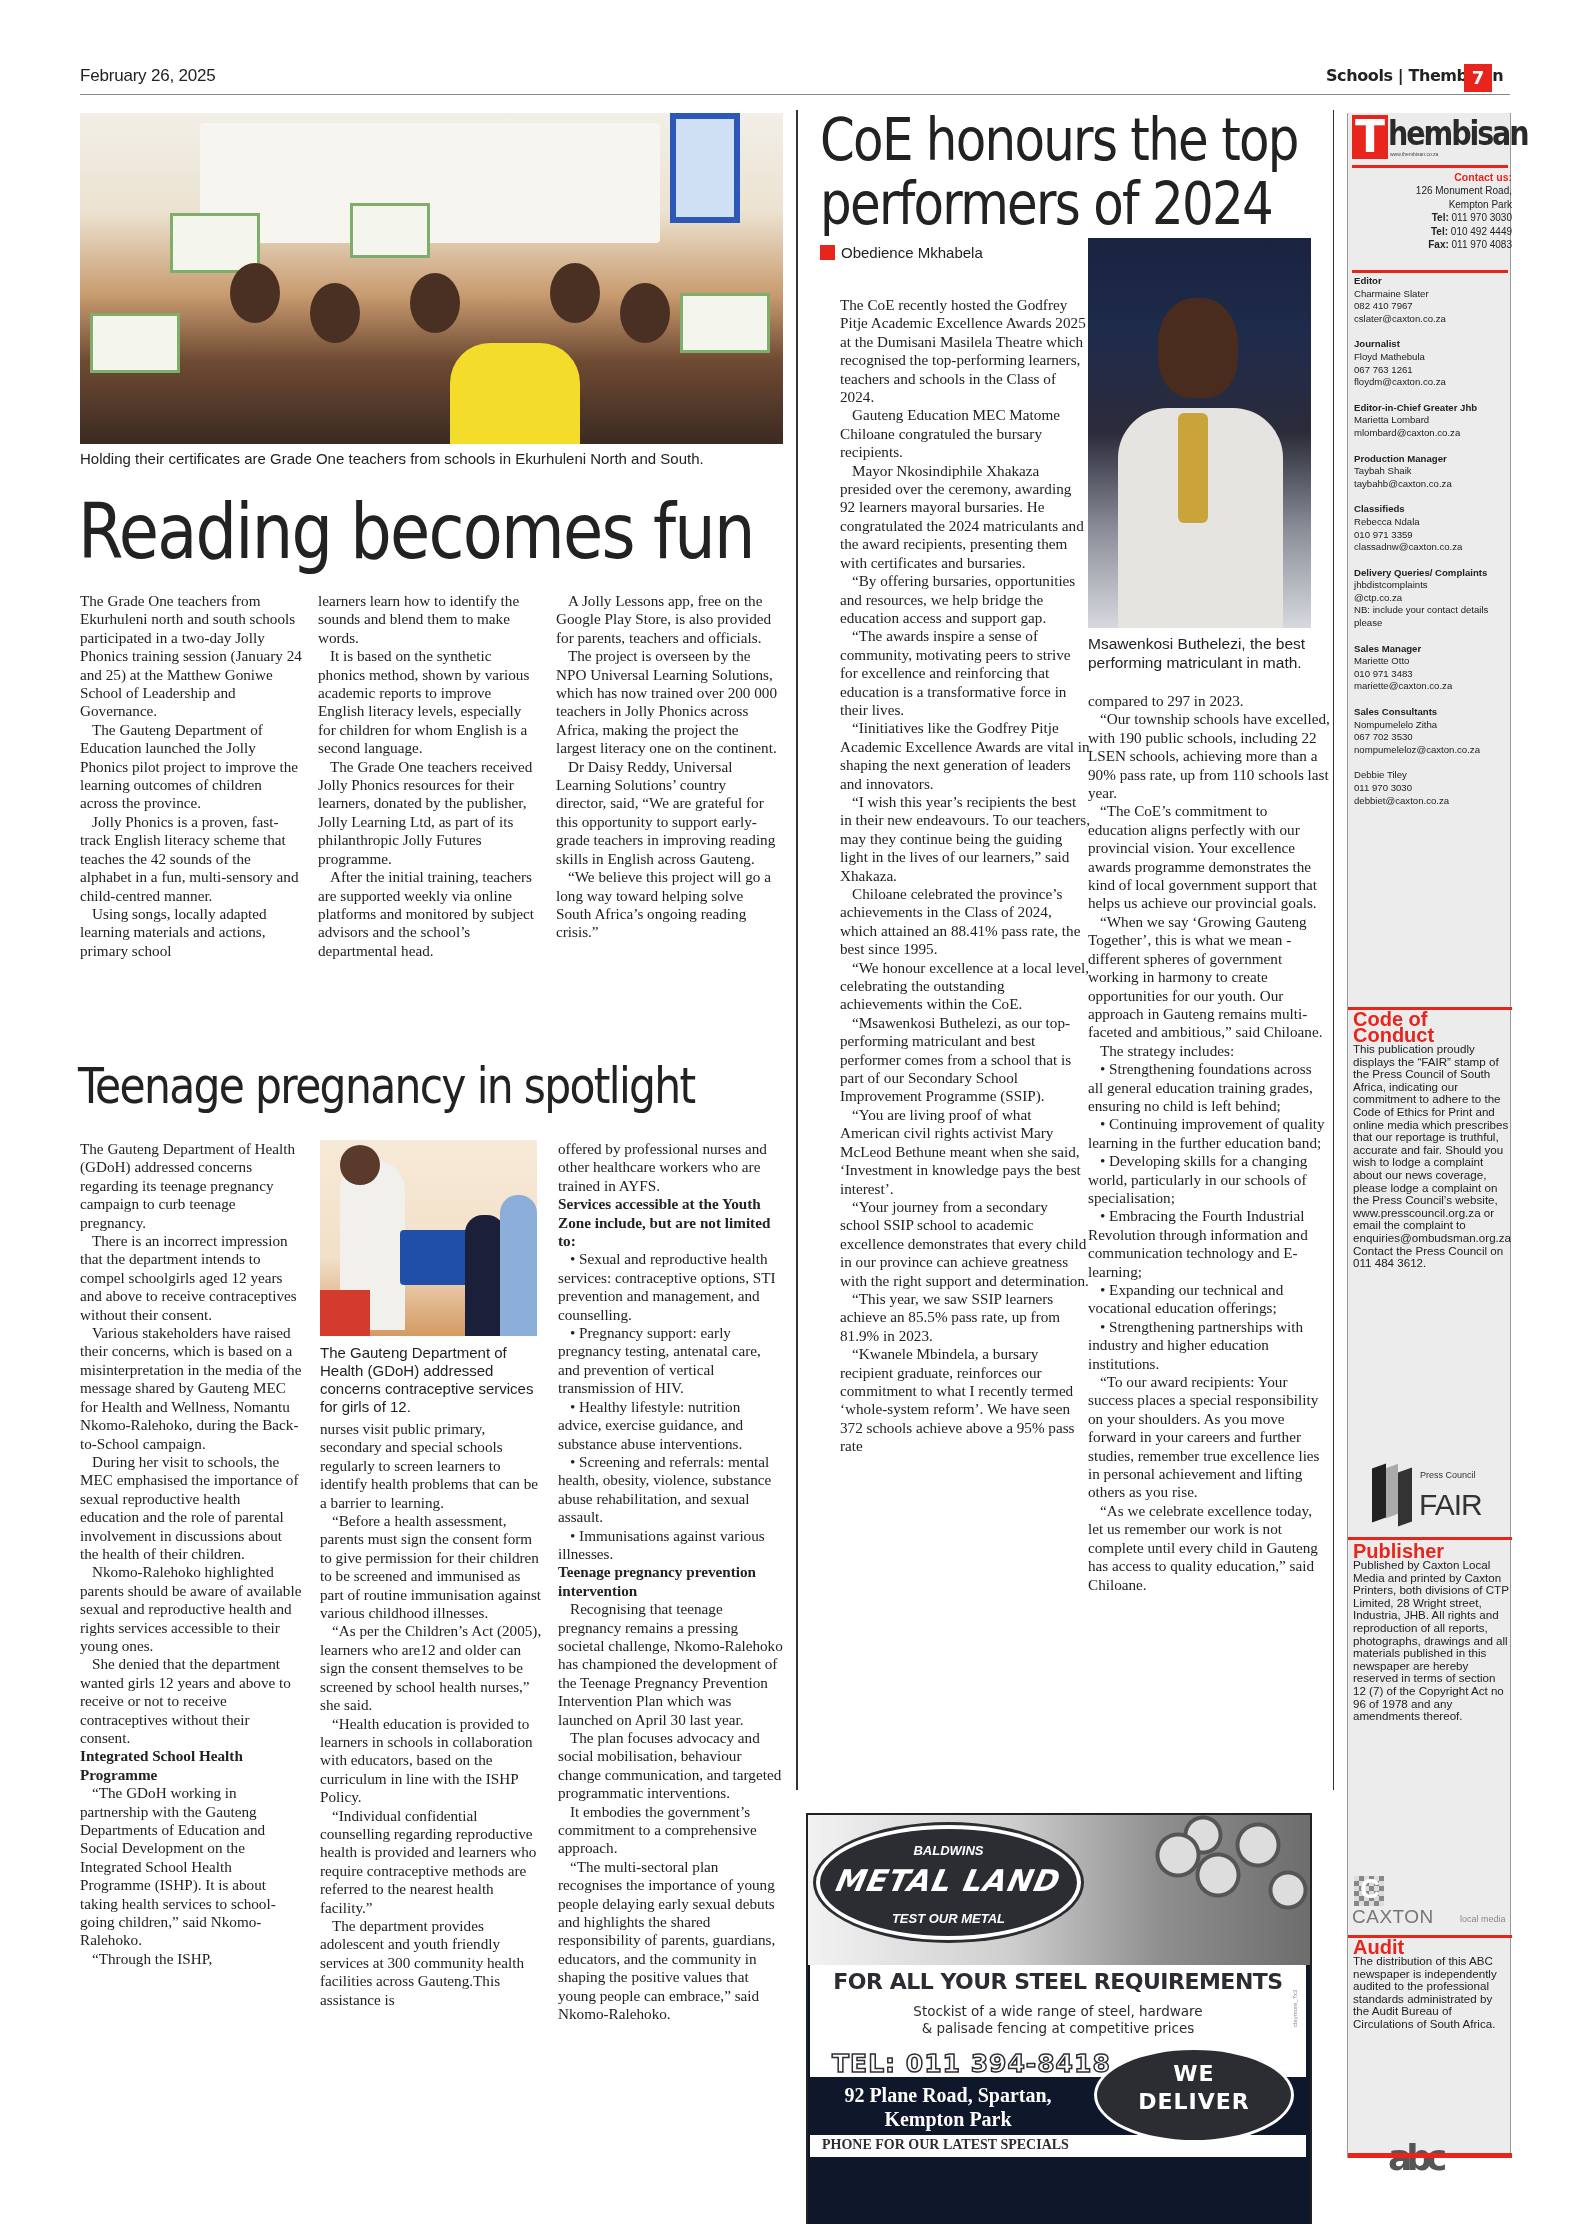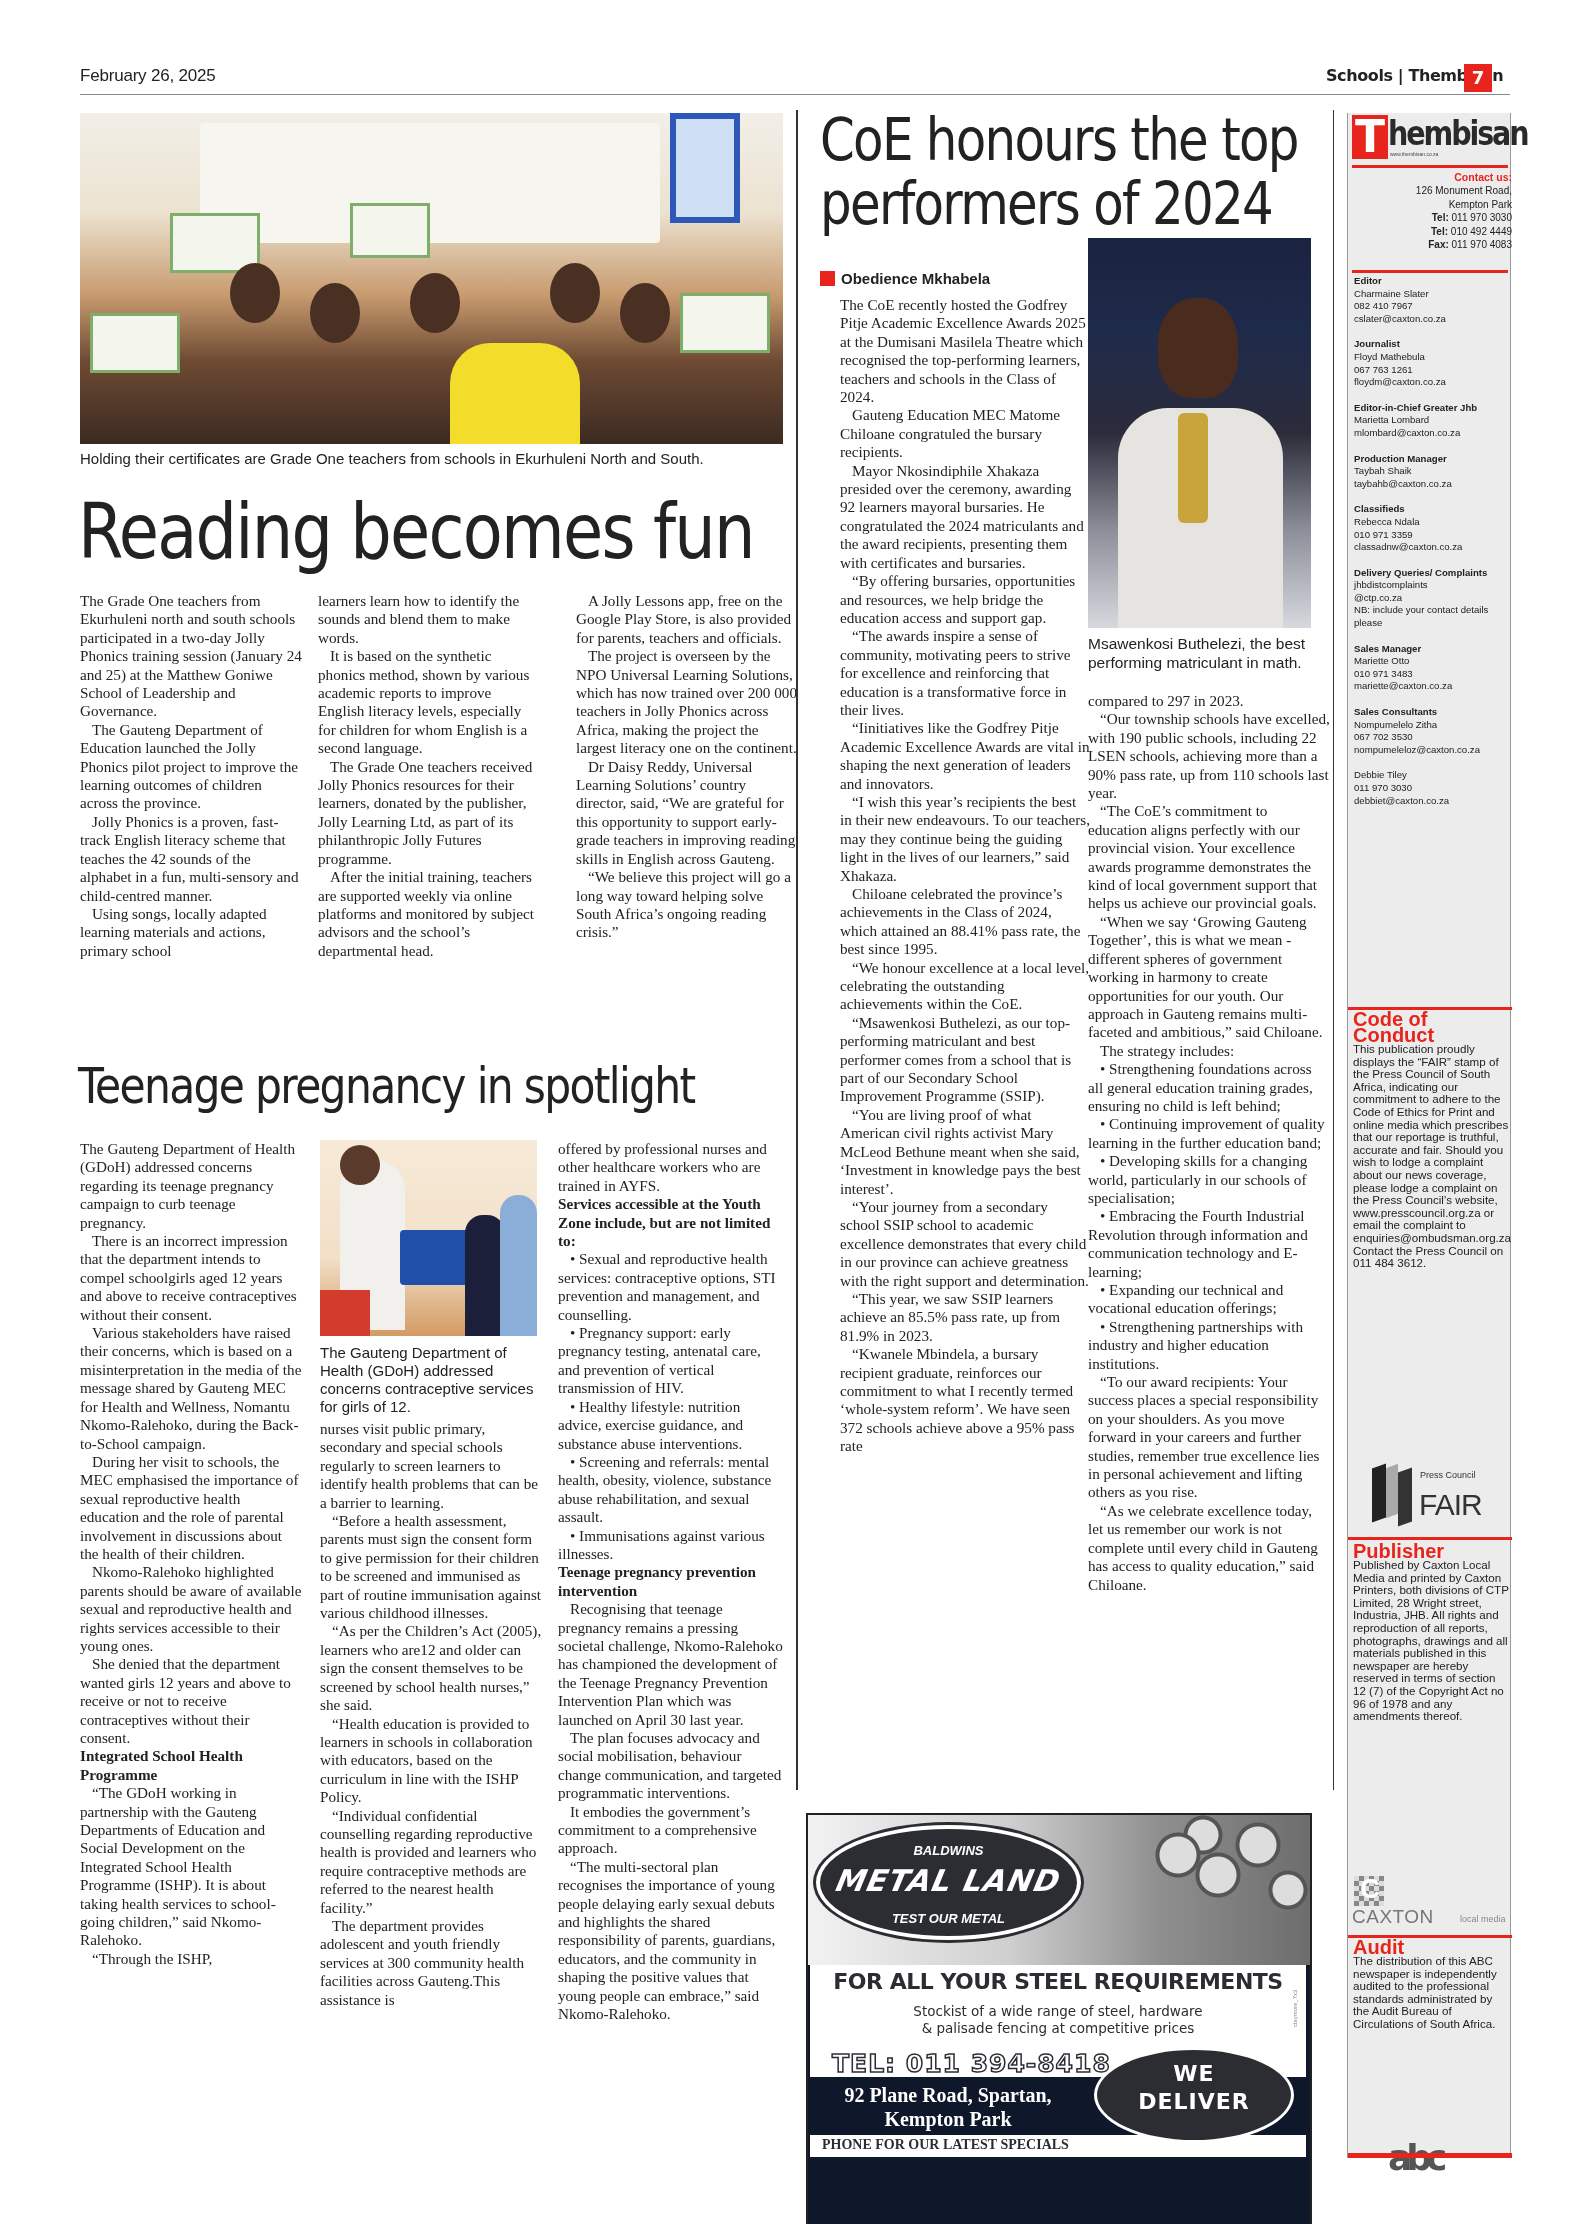--- a/index.html
+++ b/index.html
@@ -142,21 +142,21 @@
     <p>The Gauteng Department of Education launched the Jolly Phonics pilot project to improve the learning outcomes of children across the province.</p>
     <p>Jolly Phonics is a proven, fast-track English literacy scheme that teaches the 42 sounds of the alphabet in a fun, multi-sensory and child-centred manner.</p>
     <p>Using songs, locally adapted learning materials and actions, primary school</p>
   </div>
 <div class="abs body-col" id="rcol1" style="left:318px;top:592px;width:222px;">
     <p class="first">learners learn how to identify the sounds and blend them to make words.</p>
     <p>It is based on the synthetic phonics method, shown by various academic reports to improve English literacy levels, especially for children for whom English is a second language.</p>
     <p>The Grade One teachers received Jolly Phonics resources for their learners, donated by the publisher, Jolly Learning Ltd, as part of its philanthropic Jolly Futures programme.</p>
     <p>After the initial training, teachers are supported weekly via online platforms and monitored by subject advisors and the school’s departmental head.</p>
   </div>
-<div class="abs body-col" id="rcol2" style="left:556px;top:592px;width:222px;margin-left:20px;">
+<div class="abs body-col" id="rcol2" style="left:556px;top:592px;width:222px;">
     <p>A Jolly Lessons app, free on the Google Play Store, is also provided for parents, teachers and officials.</p>
     <p>The project is overseen by the NPO Universal Learning Solutions, which has now trained over 200 000 teachers in Jolly Phonics across Africa, making the project the largest literacy one on the continent.</p>
     <p>Dr Daisy Reddy, Universal Learning Solutions’ country director, said, “We are grateful for this opportunity to support early-grade teachers in improving reading skills in English across Gauteng.</p>
     <p>“We believe this project will go a long way toward helping solve South Africa’s ongoing reading crisis.”</p>
   </div>
 
 <div class="abs headline" style="left:78px;top:1058px;font-size:50px;line-height:56px;transform:scaleX(0.85);">Teenage pregnancy in spotlight</div>
 
 <div class="abs body-col" id="tcol0" style="left:80px;top:1140px;width:222px;">
     <p class="first">The Gauteng Department of Health (GDoH) addressed concerns regarding its teenage pregnancy campaign to curb teenage pregnancy.</p>
@@ -202,21 +202,21 @@
     <p>“The multi-sectoral plan recognises the importance of young people delaying early sexual debuts and highlights the shared responsibility of parents, guardians, educators, and the community in shaping the positive values that young people can embrace,” said Nkomo-Ralehoko.</p>
   </div>
 
 <div class="abs vrule" style="left:796px;top:110px;height:1680px;"></div>
 <div class="abs vrule" style="left:1333px;top:110px;height:1680px;width:1px;"></div>
 
 <div class="abs headline" style="left:820px;top:108px;font-size:58px;line-height:64px;transform:scaleX(0.86);">
   <div>CoE honours the top</div>
   <div>performers of 2024</div>
 </div>
-<div class="abs byline" style="left:820px;top:270px;font-weight:bold;">
+<div class="abs byline" style="left:820px;top:244px;">
   <span class="byline-sq"></span><span>Obedience Mkhabela</span>
 </div>
 
 <div class="abs photo photo-student">
   <div class="shirt"></div>
   <div class="face"></div>
   <div class="trophy"></div>
 </div>
 <div class="abs caption-sans" style="left:1088px;top:634px;width:240px;font-size:15.5px;line-height:19px;">Msawenkosi Buthelezi, the best performing matriculant in math.</div>
 

